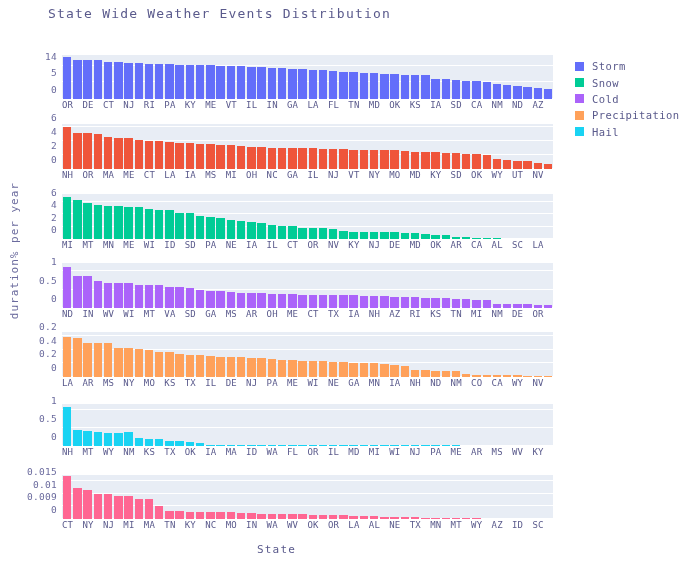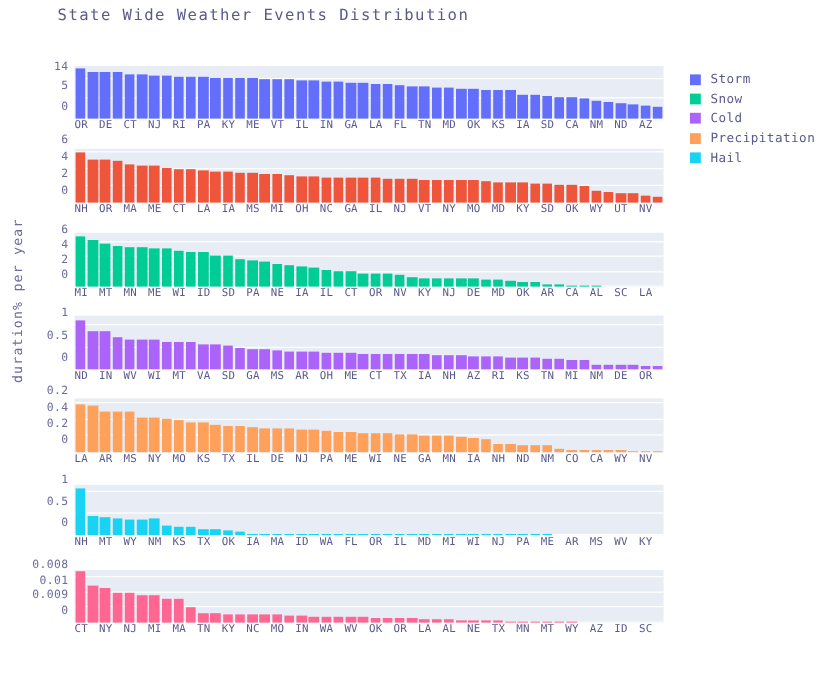--- a/index.html
+++ b/index.html
@@ -779,21 +779,21 @@
             <div class="bar" title="ID: 0.0001" style="height: 0.6%; background: rgb(255, 102, 146);"></div>
             <div class="bar" title="NM: 0.0001" style="height: 0.6%; background: rgb(255, 102, 146);"></div>
             <div class="bar" title="SC2: 0.0001" style="height: 0.6%; background: rgb(255, 102, 146);"></div>
             <div class="bar" title="FL: 0.0001" style="height: 0.6%; background: rgb(255, 102, 146);"></div>
           </div>
         </div>
         <div class="yticks">
           <div class="ytick" style="bottom: 0%; margin-bottom: -1px;">0</div>
           <div class="ytick" style="bottom: 28.5714%; margin-bottom: -1px;">0.009</div>
           <div class="ytick" style="bottom: 57.1429%; margin-bottom: -1px;">0.01</div>
-          <div class="ytick" style="bottom: 85.7143%; margin-bottom: -1px;">0.008</div>
+          <div class="ytick" style="bottom: 85.7143%; margin-bottom: -1px;">0.015</div>
         </div>
         <div class="xticks">
           <div class="xtick">CT</div>
           <div class="xtick"></div>
           <div class="xtick">NY</div>
           <div class="xtick"></div>
           <div class="xtick">NJ</div>
           <div class="xtick"></div>
           <div class="xtick">MI</div>
           <div class="xtick"></div>
@@ -834,20 +834,21 @@
           <div class="xtick">AZ</div>
           <div class="xtick"></div>
           <div class="xtick">ID</div>
           <div class="xtick"></div>
           <div class="xtick">SC</div>
           <div class="xtick"></div>
         </div>
       </div>
     </div>
 
+  <div id="xlabel">State</div>
 
   <div id="legend">
       <div class="legend-row">
         <span class="legend-swatch" style="background: rgb(99, 110, 250);"></span>
         <span class="legend-label">Storm</span>
       </div>
       <div class="legend-row">
         <span class="legend-swatch" style="background: rgb(0, 204, 150);"></span>
         <span class="legend-label">Snow</span>
       </div>

